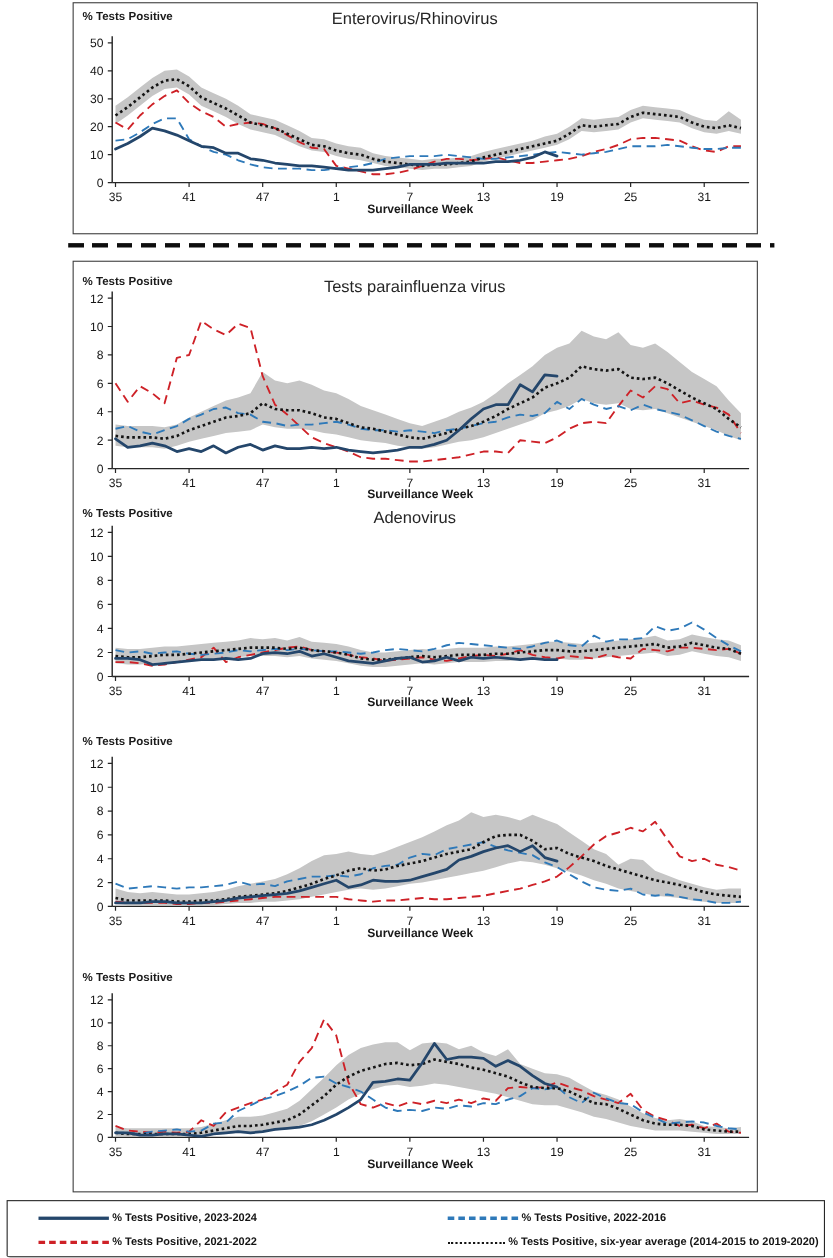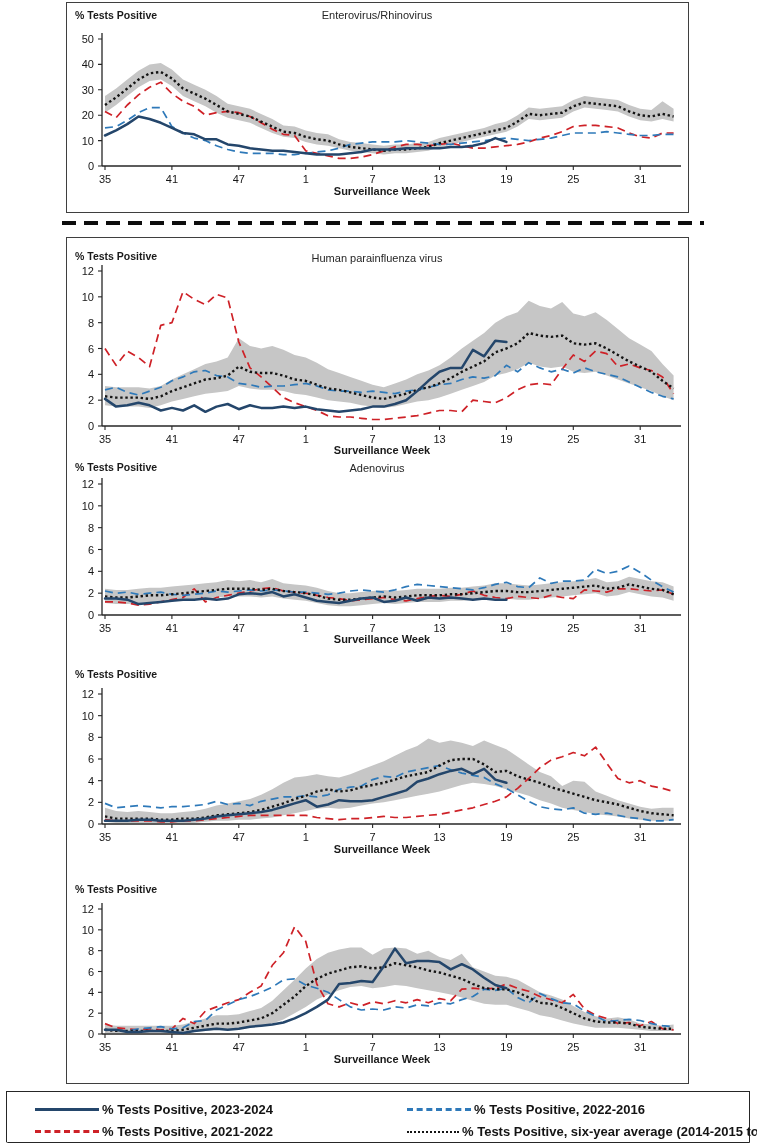--- a/index.html
+++ b/index.html
@@ -10,27 +10,27 @@
   #box2{left:66px;top:237px;width:621px;height:845px;}
   .divider{position:absolute;left:62px;top:221px;width:642px;height:4px;
            background:repeating-linear-gradient(90deg,#0d0d0d 0 14px,transparent 14px 22px);}
   .chart{position:absolute;width:620px;}
   #c0{left:67px;top:3px;height:207px;}
   #c1{left:67px;top:238px;height:222px;}
   #c2{left:67px;top:456px;height:199px;}
   #c3{left:67px;top:656px;height:214px;}
   #c4{left:67px;top:871px;height:211px;}
   .chart svg{position:absolute;left:0;top:0;}
-  .title{position:absolute;left:0;width:100%;text-align:center;font-size:11px;color:#262626;}
+  .title{position:absolute;left:0;width:100%;text-align:center;font-size:15px;color:#262626;}
   .ylab{position:absolute;left:8px;font-size:10.5px;font-weight:700;color:#1a1a1a;white-space:nowrap;}
   .xlab{position:absolute;left:35px;width:560px;text-align:center;font-size:11px;font-weight:700;color:#1a1a1a;}
   text.tick{font-family:"Liberation Sans",sans-serif;font-size:11px;fill:#161616;}
   .legend{position:absolute;left:6px;top:1091px;width:742px;height:50px;border:1.9px solid #262626;background:#fff;}
   .leg-item{position:absolute;display:flex;align-items:center;white-space:nowrap;}
-  .leg-label{font-size:13px;font-weight:700;color:#141414;margin-left:3px;}
+  .leg-label{font-size:10px;font-weight:700;color:#141414;margin-left:3px;}
   .sw{display:inline-block;height:0;}
   .sw-solid{width:64px;border-top:3px solid #24466b;}
   .sw-dash-blue{width:64px;border-top:3px dashed #2e79b9;}
   .sw-dash-red{width:64px;border-top:3px dashed #ce2127;}
   .sw-dot{width:52px;border-top:2px dotted #141414;}
 </style>
 </head>
 <body>
 
 <div class="page">
@@ -79,21 +79,21 @@
         <path d=" M38.0,108.4 L49.1,114.7 L60.3,102.0 L71.5,91.9 L82.6,84.3 L93.8,79.2 L104.9,90.6 L116.0,98.2 L127.2,103.3 L138.4,112.2 L149.5,109.7 L160.7,108.4 L171.8,109.7 L183.0,113.5 L194.1,119.8 L205.3,126.2 L216.4,131.3 L227.6,132.5 L238.7,147.8 L249.8,150.3 L261.0,152.8 L272.1,155.4 L283.3,155.4 L294.4,154.1 L305.6,151.6 L316.8,147.8 L327.9,143.9 L339.1,141.4 L350.2,141.4 L361.4,142.7 L372.5,141.4 L383.7,140.1 L394.8,142.7 L405.9,145.2 L417.1,145.2 L428.3,143.9 L439.4,142.7 L450.6,141.4 L461.7,138.9 L472.9,135.1 L484.0,132.5 L495.2,128.7 L506.3,123.6 L517.5,122.4 L528.6,122.4 L539.8,123.6 L550.9,124.9 L562.1,130.0 L573.2,133.8 L584.4,135.1 L595.5,130.0 L606.6,130.0" fill="none" stroke="#ce2127" stroke-width="1.7" stroke-linejoin="round" stroke-linecap="butt" stroke-dasharray="8 5"></path>
         <path d=" M38.0,124.9 L49.1,123.6 L60.3,117.3 L71.5,109.7 L82.6,104.6 L93.8,104.6 L104.9,123.6 L116.0,130.0 L127.2,135.1 L138.4,137.6 L149.5,142.7 L160.7,146.5 L171.8,149.0 L183.0,150.3 L194.1,150.3 L205.3,150.3 L216.4,151.6 L227.6,151.6 L238.7,150.3 L249.8,149.0 L261.0,147.8 L272.1,145.2 L283.3,141.4 L294.4,140.1 L305.6,138.9 L316.8,138.9 L327.9,138.9 L339.1,137.6 L350.2,138.9 L361.4,140.1 L372.5,141.4 L383.7,141.4 L394.8,140.1 L405.9,138.9 L417.1,137.6 L428.3,136.3 L439.4,135.1 L450.6,136.3 L461.7,137.6 L472.9,136.3 L484.0,135.1 L495.2,132.5 L506.3,130.0 L517.5,130.0 L528.6,130.0 L539.8,128.7 L550.9,130.0 L562.1,131.3 L573.2,132.5 L584.4,132.5 L595.5,131.3 L606.6,131.3" fill="none" stroke="#2e79b9" stroke-width="1.7" stroke-linejoin="round" stroke-linecap="butt" stroke-dasharray="8 5"></path>
         <path d=" M38.0,102.0 L49.1,94.4 L60.3,85.5 L71.5,76.6 L82.6,70.3 L93.8,69.0 L104.9,75.4 L116.0,85.5 L127.2,90.6 L138.4,95.7 L149.5,102.0 L160.7,108.4 L171.8,110.9 L183.0,113.5 L194.1,118.6 L205.3,123.6 L216.4,128.7 L227.6,130.0 L238.7,133.8 L249.8,136.3 L261.0,137.6 L272.1,141.4 L283.3,143.9 L294.4,145.2 L305.6,146.5 L316.8,147.8 L327.9,146.5 L339.1,146.5 L350.2,145.2 L361.4,143.9 L372.5,140.1 L383.7,137.6 L394.8,135.1 L405.9,132.5 L417.1,130.0 L428.3,127.4 L439.4,124.9 L450.6,118.6 L461.7,110.9 L472.9,112.2 L484.0,110.9 L495.2,109.7 L506.3,103.3 L517.5,99.5 L528.6,100.8 L539.8,102.0 L550.9,103.3 L562.1,108.4 L573.2,112.2 L584.4,113.5 L595.5,110.9 L606.6,113.5" fill="none" stroke="#141414" stroke-width="2.4" stroke-linejoin="round" stroke-linecap="butt" stroke-dasharray="2.4 2.7"></path>
         <path d=" M38.0,132.5 L49.1,127.4 L60.3,121.1 L71.5,113.5 L82.6,116.0 L93.8,119.8 L104.9,124.9 L116.0,130.0 L127.2,131.3 L138.4,136.3 L149.5,136.3 L160.7,141.4 L171.8,142.7 L183.0,145.2 L194.1,146.5 L205.3,147.8 L216.4,147.8 L227.6,149.0 L238.7,150.3 L249.8,151.6 L261.0,151.6 L272.1,151.6 L283.3,150.3 L294.4,149.0 L305.6,146.5 L316.8,146.5 L327.9,146.5 L339.1,145.2 L350.2,145.2 L361.4,145.2 L372.5,145.2 L383.7,143.9 L394.8,143.9 L405.9,142.7 L417.1,140.1 L428.3,135.1 L439.4,138.9" fill="none" stroke="#24466b" stroke-width="2.5" stroke-linejoin="round" stroke-linecap="round"></path>
       </svg>
     <div class="xlab" style="top:182px">Surveillance Week</div>
   </div>
 
   <div class="chart" id="c1">
     <div class="ylab" style="top:12px">% Tests Positive</div>
-    <div class="title" style="top:14px">Human parainfluenza virus</div>
+    <div class="title" style="top:14px">Tests parainfluenza virus</div>
     <svg id="svg1" width="620" height="222" viewBox="0 0 620 222">
         <path d="M38.0,148.0 L49.1,149.3 L60.3,149.3 L71.5,149.3 L82.6,150.5 L93.8,148.0 L104.9,141.5 L116.0,136.3 L127.2,131.2 L138.4,126.0 L149.5,123.4 L160.7,119.5 L171.8,100.2 L183.0,107.9 L194.1,110.5 L205.3,107.9 L216.4,111.8 L227.6,117.0 L238.7,119.5 L249.8,124.7 L261.0,131.2 L272.1,135.0 L283.3,138.9 L294.4,142.8 L305.6,146.7 L316.8,149.3 L327.9,145.4 L339.1,141.5 L350.2,136.3 L361.4,132.5 L372.5,127.3 L383.7,119.5 L394.8,110.5 L405.9,102.8 L417.1,95.0 L428.3,84.7 L439.4,78.2 L450.6,74.3 L461.7,62.7 L472.9,67.9 L484.0,70.5 L495.2,64.0 L506.3,75.6 L517.5,78.2 L528.6,74.3 L539.8,82.1 L550.9,91.1 L562.1,100.2 L573.2,106.6 L584.4,113.1 L595.5,126.0 L606.6,137.6 L606.6,162.2 L595.5,158.3 L584.4,153.1 L573.2,149.3 L562.1,145.4 L550.9,141.5 L539.8,137.6 L528.6,133.8 L517.5,135.0 L506.3,133.8 L495.2,128.6 L484.0,129.9 L472.9,128.6 L461.7,124.7 L450.6,131.2 L439.4,135.0 L428.3,137.6 L417.1,144.1 L405.9,148.0 L394.8,151.8 L383.7,155.7 L372.5,159.6 L361.4,162.2 L350.2,163.5 L339.1,166.0 L327.9,168.6 L316.8,169.9 L305.6,168.6 L294.4,167.3 L283.3,164.8 L272.1,163.5 L261.0,162.2 L249.8,159.6 L238.7,157.0 L227.6,155.7 L216.4,153.1 L205.3,151.8 L194.1,151.8 L183.0,150.5 L171.8,148.0 L160.7,153.1 L149.5,154.4 L138.4,155.7 L127.2,158.3 L116.0,160.9 L104.9,163.5 L93.8,167.3 L82.6,169.9 L71.5,168.6 L60.3,168.6 L49.1,168.6 L38.0,167.3 Z" fill="#c6c6c6" stroke="none"></path>
         <line x1="35" y1="27" x2="35" y2="188" stroke="#262626" stroke-width="1.3"></line>
         <line x1="35" y1="188" x2="614" y2="188" stroke="#262626" stroke-width="1.3"></line>
         <line x1="31" y1="188" x2="35" y2="188" stroke="#262626" stroke-width="1.1"></line>
         <text x="27" y="192" text-anchor="end" class="tick">0</text>
         <line x1="31" y1="162.16666666666666" x2="35" y2="162.16666666666666" stroke="#262626" stroke-width="1.1"></line>
         <text x="27" y="166.16666666666666" text-anchor="end" class="tick">2</text>
         <line x1="31" y1="136.33333333333334" x2="35" y2="136.33333333333334" stroke="#262626" stroke-width="1.1"></line>
         <text x="27" y="140.33333333333334" text-anchor="end" class="tick">4</text>

